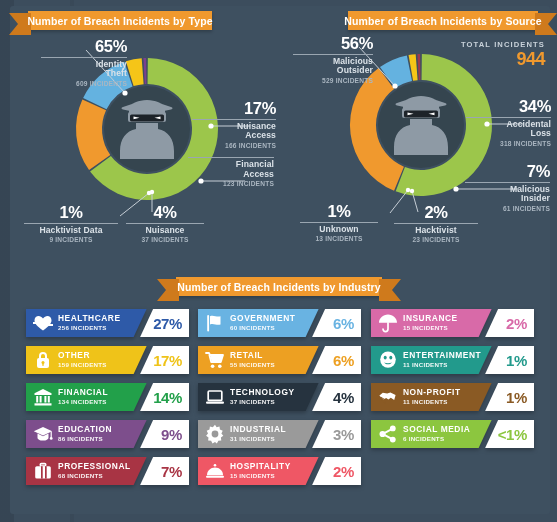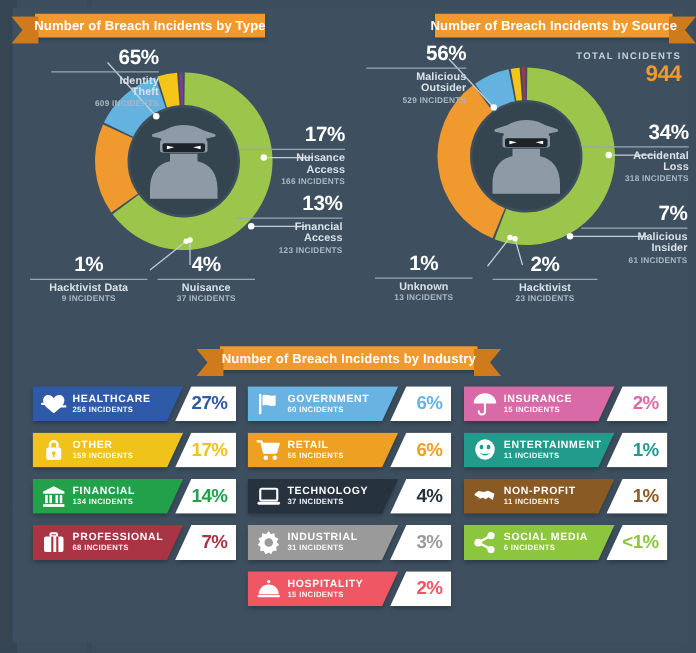--- a/index.html
+++ b/index.html
@@ -242,21 +242,20 @@
   <div class="lbl r" style="left:192px; top:100px; width:84px;">
     <div class="pct">17%</div>
     <div class="rule"></div>
     <div class="name">
       <span>Nuisance</span><br><span>Access</span>
     </div>
     <div class="inc">166 INCIDENTS</div>
   </div>
 
   <div class="lbl r" style="left:188px; top:155px; width:86px;">
-    <div class="pct">13%</div>
     <div class="rule"></div>
     <div class="name">
       <span>Financial</span><br><span>Access</span>
     </div>
     <div class="inc">123 INCIDENTS</div>
   </div>
 
   <div class="lbl c" style="left:126px; top:204px; width:78px;">
     <div class="pct">4%</div>
     <div class="rule"></div>
@@ -359,20 +358,37 @@
               <rect x="1.5" y="16.3" width="17" height="2.2"></rect>
             </svg>
           </div>
           <div class="txt">
             <div class="nm">FINANCIAL</div>
             <div class="in">134 INCIDENTS</div>
           </div>
           <div class="pc" style="color: rgb(34, 160, 74);">14%</div>
         </div>
         <div class="bar">
+          <div class="colorfill" style="background: rgb(125, 78, 140);"></div>
+          <div class="whitefill"></div>
+          <div class="ico">
+            <svg viewBox="0 0 20 20">
+              <path d="M10 3L.8 7.2 10 11.4l9.2-4.2z"></path>
+              <path d="M4.5 9.6v4.1c0 1.6 2.5 2.9 5.5 2.9s5.5-1.3 5.5-2.9V9.6L10 12.3z"></path>
+              <rect x="17.6" y="7.6" width="1.2" height="6"></rect>
+              <circle cx="18.2" cy="14.4" r="1.4"></circle>
+            </svg>
+          </div>
+          <div class="txt">
+            <div class="nm">EDUCATION</div>
+            <div class="in">86 INCIDENTS</div>
+          </div>
+          <div class="pc" style="color: rgb(125, 78, 140);">9%</div>
+        </div>
+        <div class="bar">
           <div class="colorfill" style="background: rgb(168, 52, 68);"></div>
           <div class="whitefill"></div>
           <div class="ico">
             <svg viewBox="0 0 20 20">
               <rect x="7.3" y="2.6" width="5.4" height="2.4" rx="1" fill="none" stroke="#ffffff" stroke-width="1.6"></rect>
               <rect x="2.2" y="5.2" width="15.6" height="12.4" rx="1.6"></rect>
               <rect x="8" y="5.2" width="1.7" height="12.4" fill="#a83444"></rect>
               <rect x="12" y="5.2" width="1.7" height="12.4" fill="#a83444"></rect>
             </svg>
           </div>

